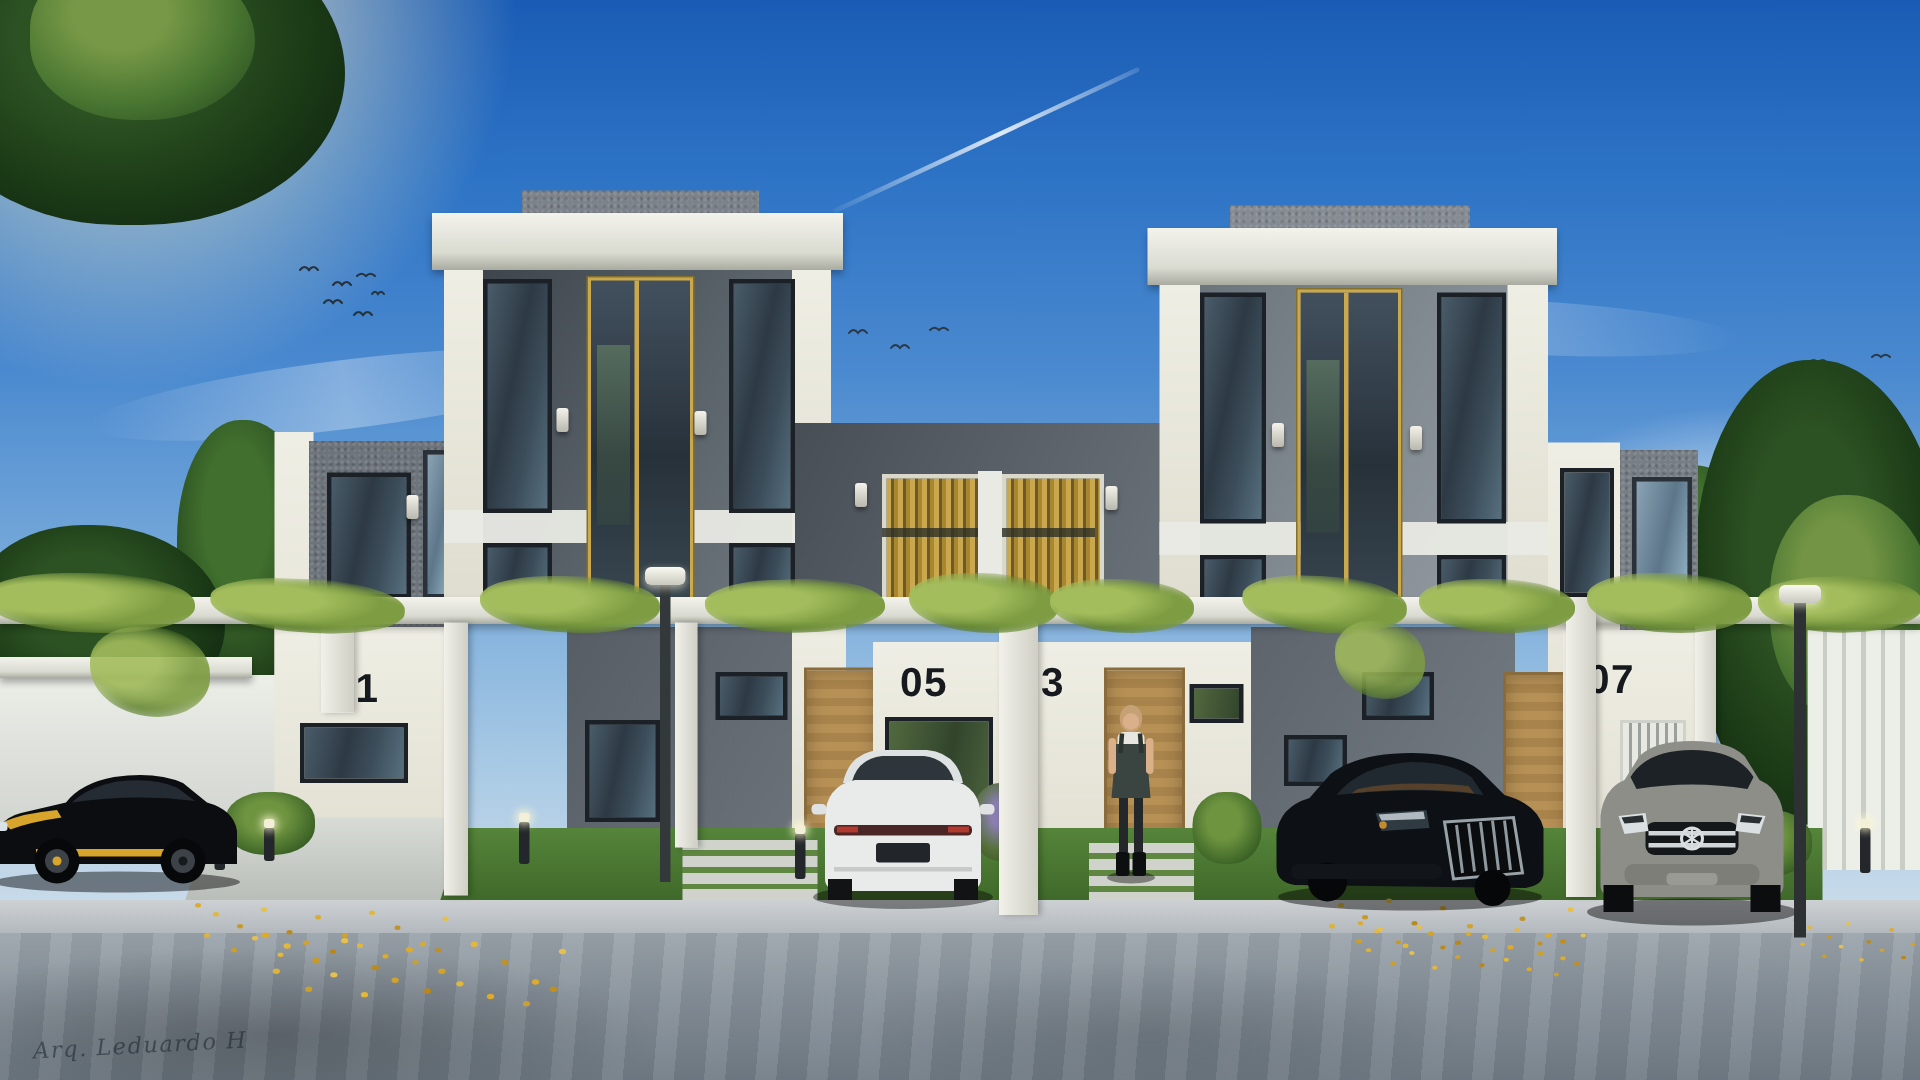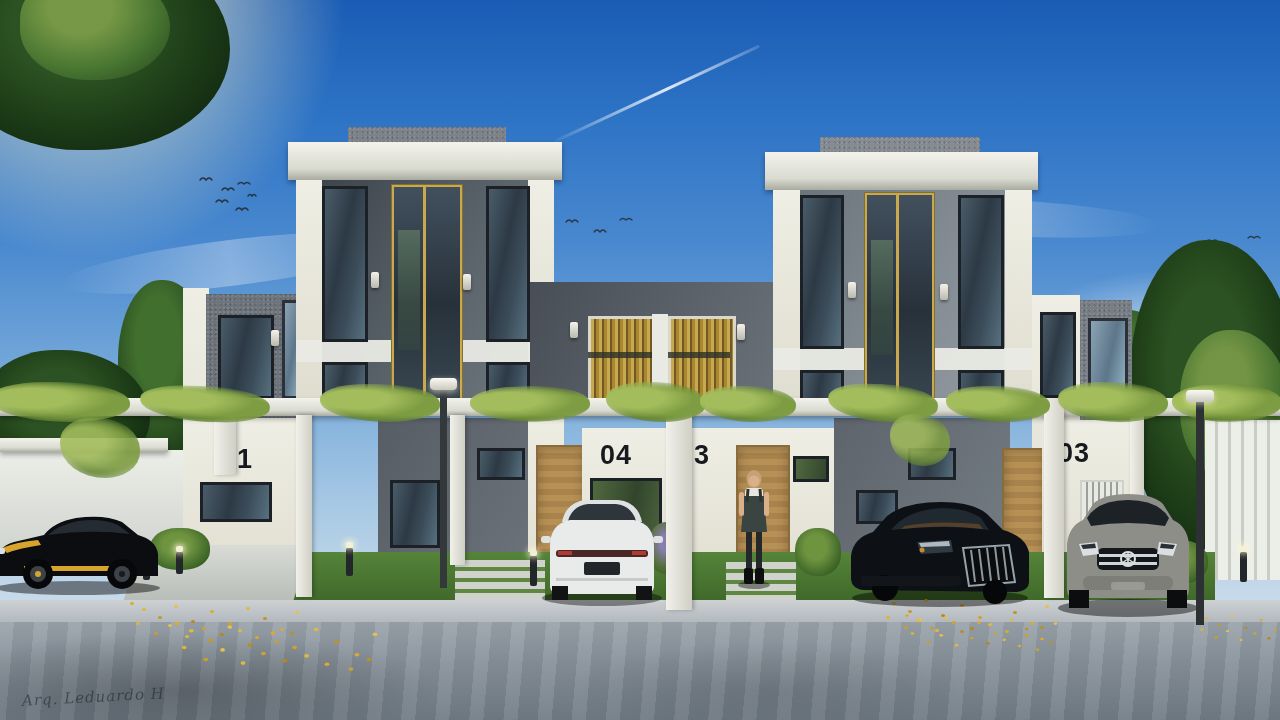--- a/index.html
+++ b/index.html
@@ -144,35 +144,35 @@
   <div class="a numplate" style="left:221px;top:444px">01</div>
   <div class="a win" style="left:200px;top:482px;width:66px;height:34px"></div>
 
   <div class="a spk" style="left:378px;top:418px;width:158px;height:178px;background:linear-gradient(120deg,#565d65,#6d747c)"></div>
   <div class="a win" style="left:477px;top:448px;width:42px;height:26px"></div>
   <div class="a win" style="left:390px;top:480px;width:44px;height:62px"></div>
 
   <div class="a cream" style="left:528px;top:402px;width:36px;height:192px"></div>
   <div class="a wood" style="left:536px;top:445px;width:46px;height:146px"></div>
   <div class="a cream" style="left:582px;top:428px;width:86px;height:166px"></div>
-  <div class="a numplate" style="left:600px;top:440px">04</div>
+  <div class="a numplate" style="left:600px;top:440px">05</div>
   <div class="a win" style="left:590px;top:478px;width:66px;height:50px;background:linear-gradient(100deg,#51693f,#32452c 60%,#49603b)"></div>
 
   <div class="a cream" style="left:692px;top:428px;width:142px;height:166px"></div>
   <div class="a numplate" style="left:694px;top:440px">3</div>
   <div class="a wood" style="left:736px;top:445px;width:50px;height:148px"></div>
   <div class="a win" style="left:793px;top:456px;width:30px;height:20px;background:linear-gradient(100deg,#51693f,#32452c)"></div>
 
   <div class="a spk" style="left:834px;top:418px;width:176px;height:178px;background:linear-gradient(120deg,#5d646c,#757d85)"></div>
   <div class="a win" style="left:856px;top:490px;width:36px;height:28px"></div>
   <div class="a win" style="left:908px;top:448px;width:42px;height:26px"></div>
 
   <div class="a wood" style="left:1002px;top:448px;width:40px;height:142px"></div>
   <div class="a cream" style="left:1042px;top:420px;width:92px;height:174px"></div>
-  <div class="a numplate" style="left:1058px;top:438px">03</div>
+  <div class="a numplate" style="left:1058px;top:438px">07</div>
   <div class="a" style="left:1080px;top:480px;width:40px;height:58px;background:repeating-linear-gradient(90deg,#e8e9e3 0 4px,#9aa09c 4px 6px);border:2px solid #cfd2cb"></div>
 
   <div class="a" style="left:1205px;top:420px;width:75px;height:160px;background:repeating-linear-gradient(90deg,#eceee8 0 10px,#c9cdc6 10px 13px)"></div>
 
   <div class="a" style="left:130px;top:552px;width:1085px;height:56px;background:linear-gradient(180deg,#55843a,#3c6527)"></div>
   <div class="a" style="left:132px;top:545px;width:170px;height:58px;background:linear-gradient(180deg,#d9dcd6,#b7bcb6);transform:skewX(-18deg)"></div>
   <div class="a" style="left:455px;top:560px;width:90px;height:42px;background:repeating-linear-gradient(180deg,#cfd3cc 0 7px,#5f8742 7px 11px)"></div>
   <div class="a" style="left:726px;top:562px;width:70px;height:40px;background:repeating-linear-gradient(180deg,#cfd3cc 0 7px,#5f8742 7px 11px)"></div>
   <div class="a shrub" style="left:150px;top:528px;width:60px;height:42px"></div>
   <div class="a shrub" style="left:585px;top:540px;width:46px;height:30px"></div>

